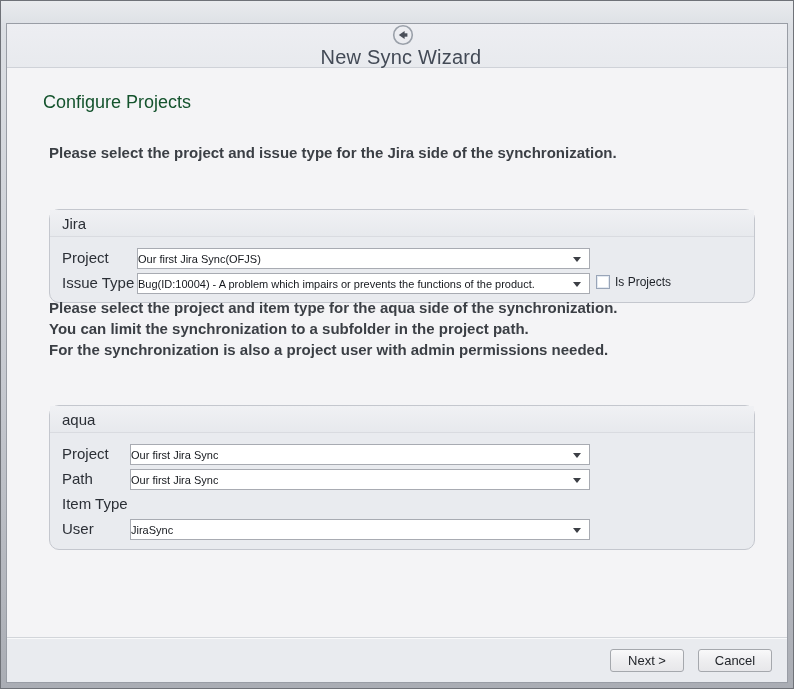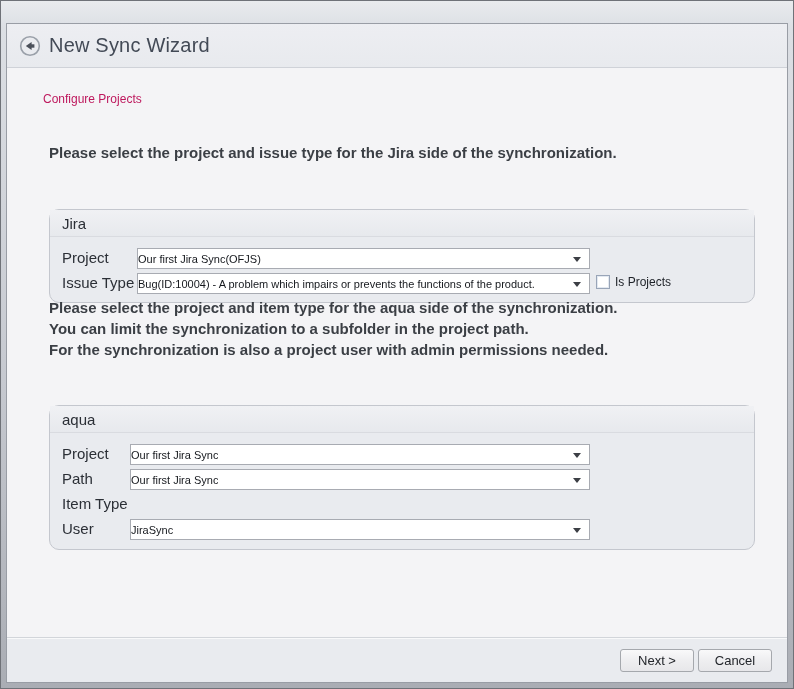--- a/index.html
+++ b/index.html
@@ -27,20 +27,21 @@
 
   
   .panel-header {
     position: absolute;
     left: 0; right: 0; top: 0;
     height: 44px;
     background: linear-gradient(180deg, #edeef2 0%, #e8eaee 100%);
     border-bottom: 1px solid #cfd2d8;
     display: flex;
     align-items: center;
+    flex-direction: column;
   }
   .back-btn {
     width: 22px; height: 22px;
     margin-left: 12px;
     border: none; background: transparent;
     padding: 0; cursor: pointer;
     display: flex; align-items: center; justify-content: center;
   }
   .window-title {
     margin-left: 8px;
@@ -49,22 +50,22 @@
     color: #434a56;
     letter-spacing: 0.2px;
   }
 
   
   .content { position: absolute; left: 0; right: 0; top: 44px; bottom: 45px; }
 
   .page-heading {
     position: absolute;
     left: 36px; top: 24px;
-    font-size: 12px;
-    color: #be185d;
+    font-size: 18px;
+    color: #14532d;
   }
 
   .instruction {
     position: absolute;
     left: 42px;
     font-size: 15px;
     line-height: 21px;
     color: #3b3f45;
     font-weight: bold;
   }
@@ -155,21 +156,21 @@
   .footer {
     position: absolute;
     left: 0; right: 0; bottom: 0;
     height: 45px;
     background: #e9ebef;
     border-top: 1px solid #d2d5da;
     box-shadow: inset 0 1px 0 #f8f9fa;
     display: flex;
     align-items: center;
     justify-content: flex-end;
-    gap: 4px;
+    gap: 14px;
     padding-right: 15px;
   }
   .btn {
     height: 23px;
     min-width: 74px;
     padding: 0 10px;
     font-family: "Liberation Sans", "DejaVu Sans", sans-serif;
     font-size: 13px;
     color: #23262b;
     background: linear-gradient(180deg, #f9f9fa 0%, #efeff1 45%, #e7e7ea 100%);

